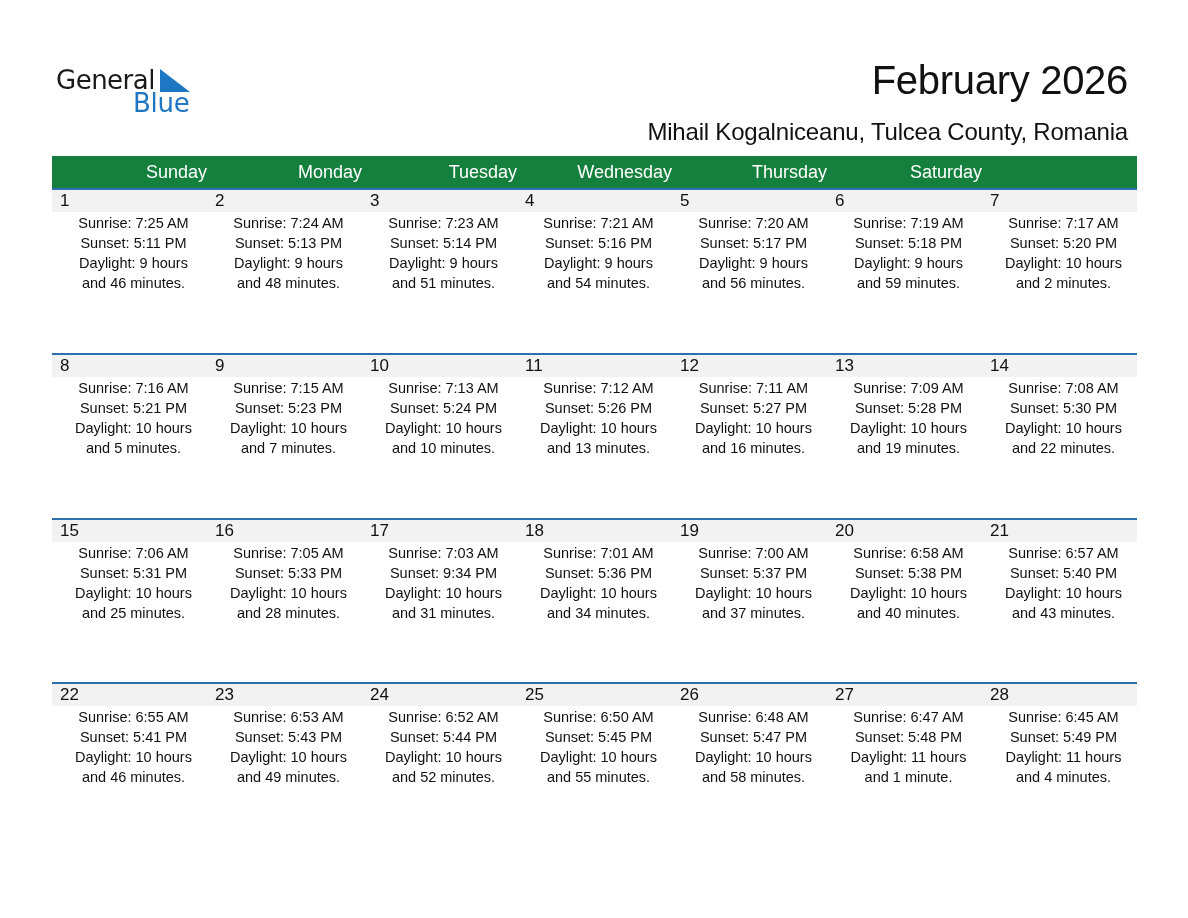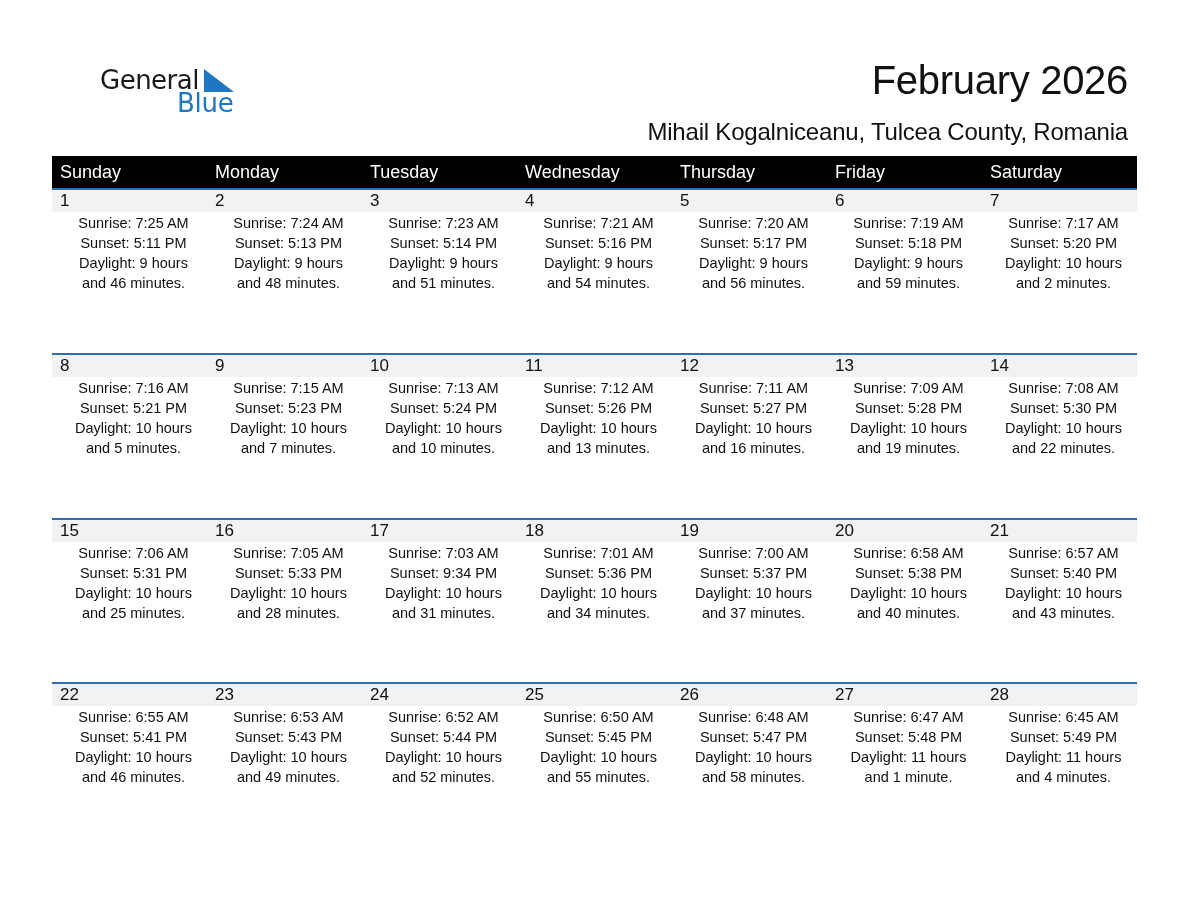--- a/index.html
+++ b/index.html
@@ -1,33 +1,33 @@
 <!DOCTYPE html>
 <html><head>
 <meta charset="utf-8">
 <style>
   html, body { margin: 0; padding: 0; background: #ffffff; }
   body { width: 1188px; height: 918px; position: relative; overflow: hidden;
          font-family: "Liberation Sans", "DejaVu Sans", sans-serif; color: #111; }
 
-  .logo { position: absolute; left: 56px; top: 64px; width: 140px; height: 56px; margin-left: 44px; }
+  .logo { position: absolute; left: 56px; top: 64px; width: 140px; height: 56px; }
   .logo-general { position: absolute; left: 0; top: 0; font-family: "DejaVu Sans", sans-serif;
                   font-size: 26px; color: #1a1a1a; letter-spacing: -0.5px; line-height: 32px; }
   .logo-blue { position: absolute; left: 77px; top: 24px; font-family: "DejaVu Sans", sans-serif;
                font-size: 26px; color: #1f77c4; line-height: 30px; letter-spacing: -0.3px; text-align: center; }
   .logo-tri { position: absolute; left: 104px; top: 5px; width: 0; height: 0;
               border-left: 30px solid transparent; border-bottom: 23px solid #1f77c4; transform: scaleX(-1); }
 
   .title { position: absolute; right: 60px; top: 56px; font-size: 40px; color: #111;
            line-height: 48px; letter-spacing: -0.3px; text-align: right; }
   .subtitle { position: absolute; right: 60px; top: 117px; font-size: 24px; color: #111;
               line-height: 30px; letter-spacing: -0.2px; }
 
   .calendar { position: absolute; left: 52px; top: 156px; width: 1085px; }
-  .header-row { display: flex; height: 32px; background: #000000; }
+  .header-row { display: flex; height: 32px; background: #15803d; text-align: right; }
   .header-cell { width: 155px; box-sizing: border-box; padding-left: 8px; color: #ffffff;
                  font-size: 18px; line-height: 32px; }
 
   .week { position: absolute; left: 0; width: 1085px; height: 165px; border-top: 2px solid #2E6FB0; }
   .week-numbers { display: flex; height: 22px; background: #F2F2F2; }
   .num-cell { width: 155px; box-sizing: border-box; padding-left: 8px; font-size: 17px;
               line-height: 22px; color: #111; }
   .week-details { display: flex; text-align: center; }
   .detail-cell { width: 155px; box-sizing: border-box; padding-left: 8px; padding-top: 1px;
                  font-size: 14.5px; line-height: 20px; color: #111; white-space: nowrap; }
@@ -45,21 +45,20 @@
 <div class="title">February 2026</div>
 <div class="subtitle">Mihail Kogalniceanu, Tulcea County, Romania</div>
 
 <div class="calendar">
   <div class="header-row">
     <div class="header-cell">Sunday</div>
     <div class="header-cell">Monday</div>
     <div class="header-cell">Tuesday</div>
     <div class="header-cell">Wednesday</div>
     <div class="header-cell">Thursday</div>
-    <div class="header-cell">Friday</div>
     <div class="header-cell">Saturday</div>
   </div>
   <div id="weeks-container">
       <div class="week" style="top: 32px;">
         <div class="week-numbers">
           <div class="num-cell">1</div>
           <div class="num-cell">2</div>
           <div class="num-cell">3</div>
           <div class="num-cell">4</div>
           <div class="num-cell">5</div>

